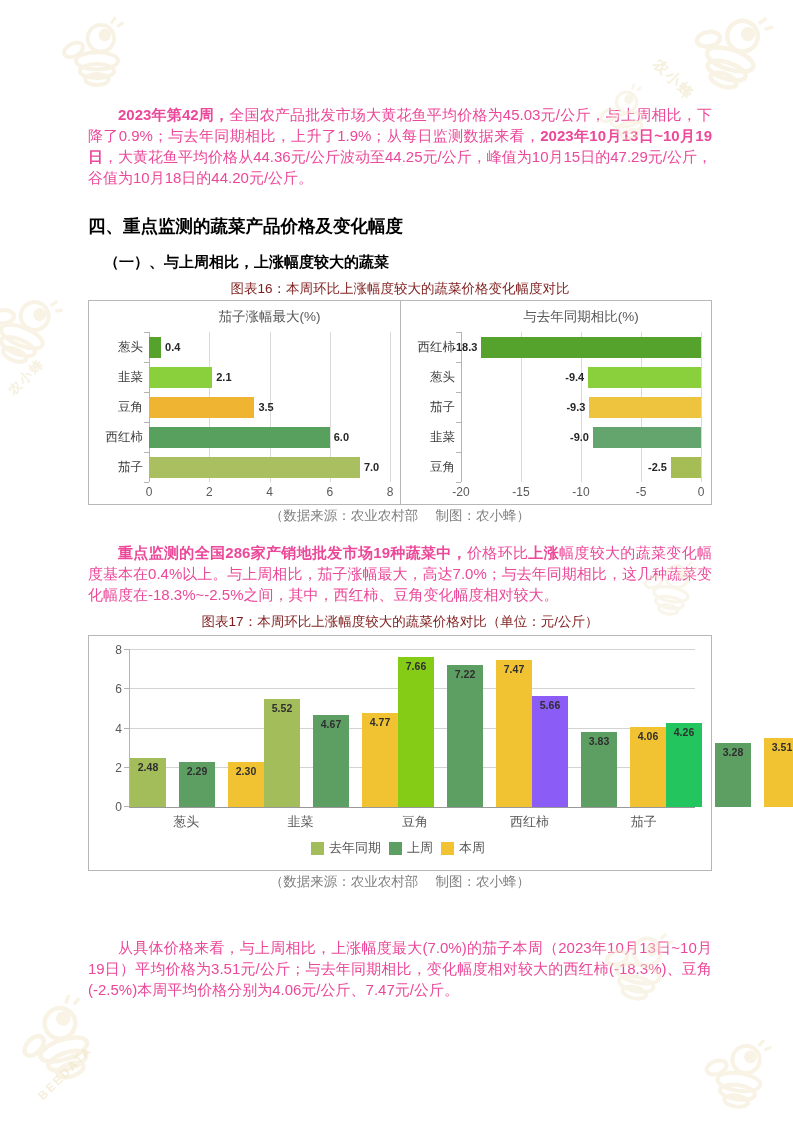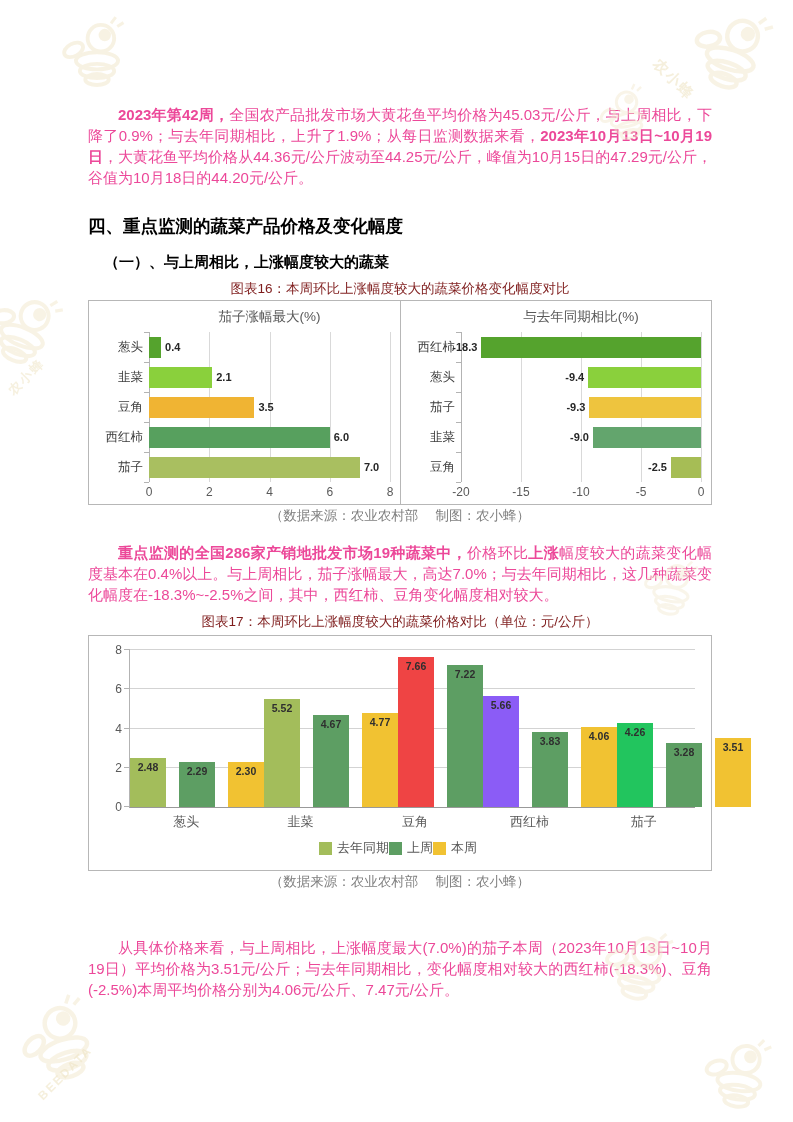--- a/index.html
+++ b/index.html
@@ -52,21 +52,21 @@
   .ytick { position:absolute; left:-6px; width:6px; height:1px; background:#b3b3b3; }
   .ylab { position:absolute; left:-30px; width:22px; text-align:right; transform:translateY(50%);
           font-size:12px; color:#595959; }
   .c17-groups { position:absolute; left:0; right:0; top:0; bottom:0; display:flex; z-index:1; }
   .c17-group { flex:1; display:flex; align-items:flex-end; justify-content:center; gap:13px; }
   .c17-bar { width:36px; position:relative; }
   .c17-bval { position:absolute; top:3px; left:50%; transform:translateX(-50%); font-size:10.5px;
               font-weight:600; color:#2f2f2f; white-space:nowrap; }
   .c17-cats { margin-left:34px; display:flex; padding-top:5px; height:24px; }
   .c17-cats span { flex:1; text-align:center; font-size:13px; color:#595959; }
-  .c17-legend { display:flex; justify-content:center; align-items:center; gap:0; height:28px; margin-top:2px; }
+  .c17-legend { display:flex; justify-content:center; align-items:center; gap:8px; height:28px; margin-top:2px; }
   .c17-legend .item { display:flex; align-items:center; font-size:13px; color:#595959; }
   .c17-legend .sw { width:13px; height:13px; display:inline-block; margin-right:5px; }
   .p3 { margin-top:46px; }
   .p2 { margin-top:17px; }
 </style>
 </head>
 <body>
 
 <svg width="0" height="0" style="position:absolute">
   <symbol id="bee" viewBox="0 0 100 100">
@@ -262,25 +262,28 @@
               <span class="c17-bval">5.52</span>
             </div>
             <div class="c17-bar" style="height:58.375%;background:#5d9e63">
               <span class="c17-bval">4.67</span>
             </div>
             <div class="c17-bar" style="height:59.62499999999999%;background:#f1c232">
               <span class="c17-bval">4.77</span>
             </div>
           </div>
           <div class="c17-group">
-            <div class="c17-bar" style="height:95.75%;background:#ef4444">
+            <div class="c17-bar" style="height:95.75%;background:#84cc16">
               <span class="c17-bval">7.66</span>
             </div>
             <div class="c17-bar" style="height:90.25%;background:#5d9e63">
               <span class="c17-bval">7.22</span>
+            </div>
+            <div class="c17-bar" style="height:93.375%;background:#f1c232">
+              <span class="c17-bval">7.47</span>
             </div>
           </div>
           <div class="c17-group">
             <div class="c17-bar" style="height:70.75%;background:#8b5cf6">
               <span class="c17-bval">5.66</span>
             </div>
             <div class="c17-bar" style="height:47.875%;background:#5d9e63">
               <span class="c17-bval">3.83</span>
             </div>
             <div class="c17-bar" style="height:50.74999999999999%;background:#f1c232">

